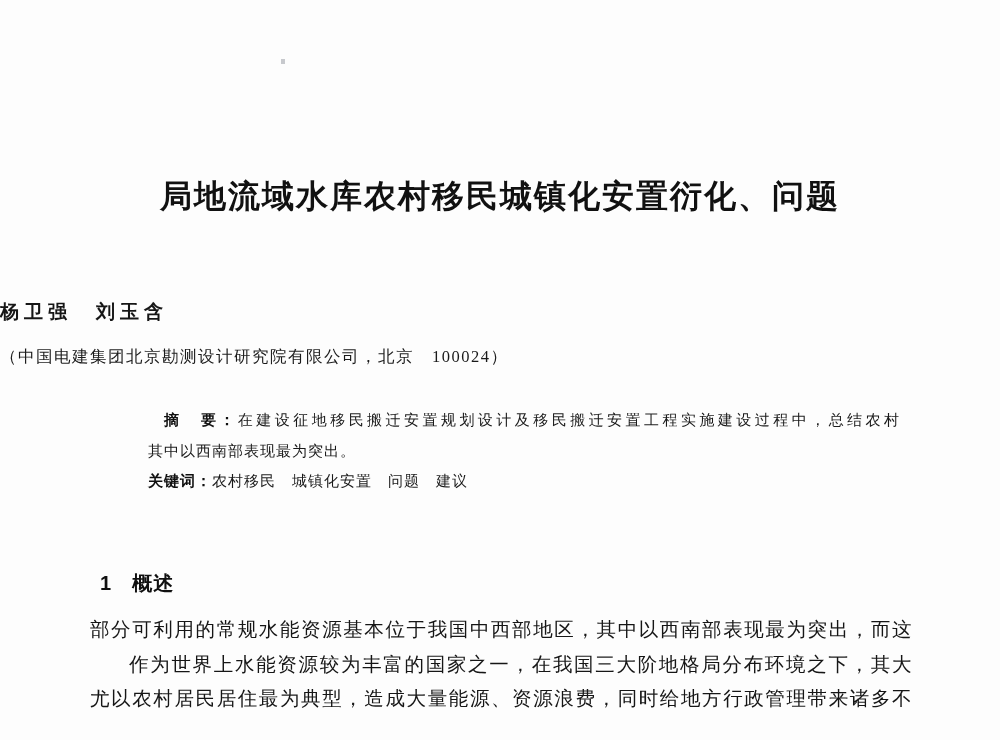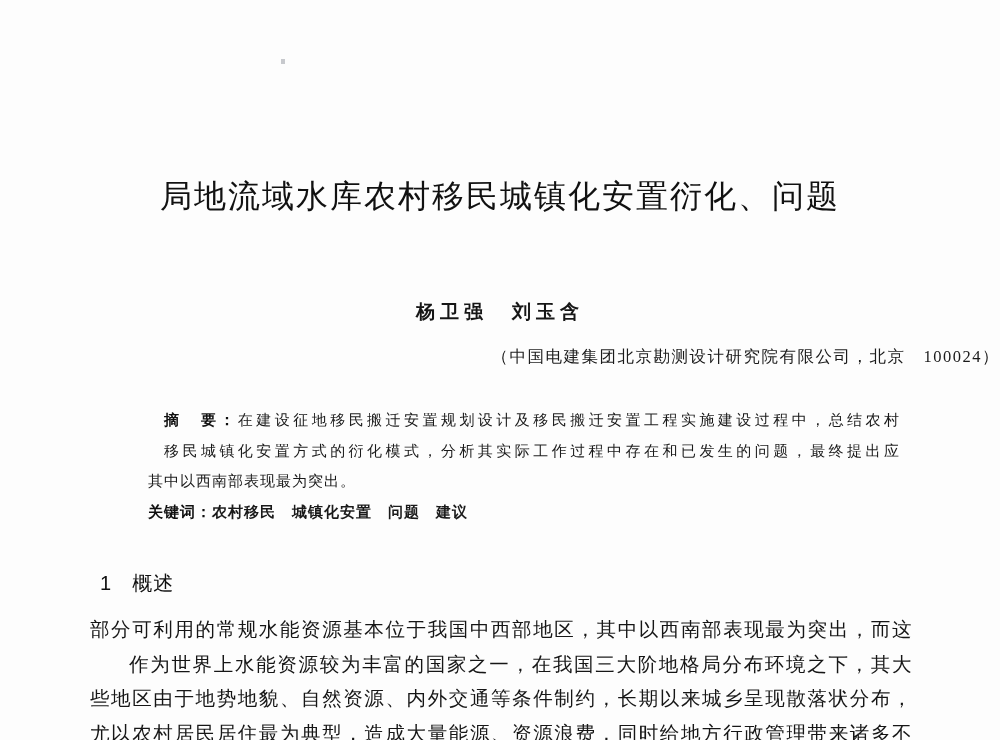--- a/index.html
+++ b/index.html
@@ -25,43 +25,43 @@
     background: #b9bcc0;
     opacity: 0.8;
   }
   .paper-title {
     position: absolute;
     top: 173px;
     left: 0;
     right: 0;
     text-align: center;
     font-family: "Liberation Sans", "DejaVu Sans", sans-serif;
-    font-weight: 400;
+    font-weight: 700;
     font-size: 32px;
     line-height: 47px;
     letter-spacing: 2px;
     color: #111111;
   }
   .authors {
     position: absolute;
     top: 299px;
     left: 0;
     right: 0;
-    text-align: center;
+    text-align: left;
     font-size: 19px;
     letter-spacing: 5px;
     font-weight: 600;
     color: #161616;
   }
   .affiliation {
     position: absolute;
     top: 346px;
     left: 0;
     right: 0;
-    text-align: right;
+    text-align: left;
     font-size: 16.5px;
     letter-spacing: 1.5px;
     color: #1a1a1a;
   }
   .abstract {
     position: absolute;
     top: 405px;
     left: 148px;
     width: 752px;
     font-size: 15px;
@@ -74,28 +74,28 @@
     text-align-last: justify;
     margin-left: 16px;
   }
   .bold-label {
     font-family: "Liberation Sans", "DejaVu Sans", sans-serif;
     font-weight: 700;
     color: #101010;
     text-align: right;
   }
   .keywords-text {
-    font-weight: 700;
+    font-weight: 400;
   }
   .section-heading {
     position: absolute;
     top: 570px;
     left: 100px;
     font-family: "Liberation Sans", "DejaVu Sans", sans-serif;
-    font-weight: 400;
+    font-weight: 700;
     font-size: 20px;
     letter-spacing: 1px;
     color: #101010;
   }
   .section-heading .sec-num {
     margin-right: 20px;
   }
   .body-par {
     position: absolute;
     top: 613px;
@@ -126,31 +126,29 @@
   </div>
 
   <div class="authors">杨卫强　刘玉含</div>
 
   <div class="affiliation">（中国电建集团北京勘测设计研究院有限公司，北京　100024）</div>
 
   <div class="abstract">
     <div class="just">
       <span class="bold-label">摘　要：</span><span>在建设征地移民搬迁安置规划设计及移民搬迁安置工程实施建设过程中，总结农村</span>
     </div>
-    <div class="just">移民城镇化安置方式的衍化模式，分析其实际工作过程中存在和已发生的问题，最终提出应</div>
     <div>其中以西南部表现最为突出。</div>
     <div>
       <span class="bold-label">关键词：</span><span class="keywords-text">农村移民　城镇化安置　问题　建议</span>
     </div>
   </div>
 
   <div class="section-heading">
     <span class="sec-num">1</span><span>概述</span>
   </div>
 
   <div class="body-par">
     <div class="line">部分可利用的常规水能资源基本位于我国中西部地区，其中以西南部表现最为突出，而这</div>
     <div class="line indent">作为世界上水能资源较为丰富的国家之一，在我国三大阶地格局分布环境之下，其大</div>
-    <div class="line">些地区由于地势地貌、自然资源、内外交通等条件制约，长期以来城乡呈现散落状分布，</div>
     <div class="line">尤以农村居民居住最为典型，造成大量能源、资源浪费，同时给地方行政管理带来诸多不</div>
   </div>
 
 </div>
 
 </body></html>

